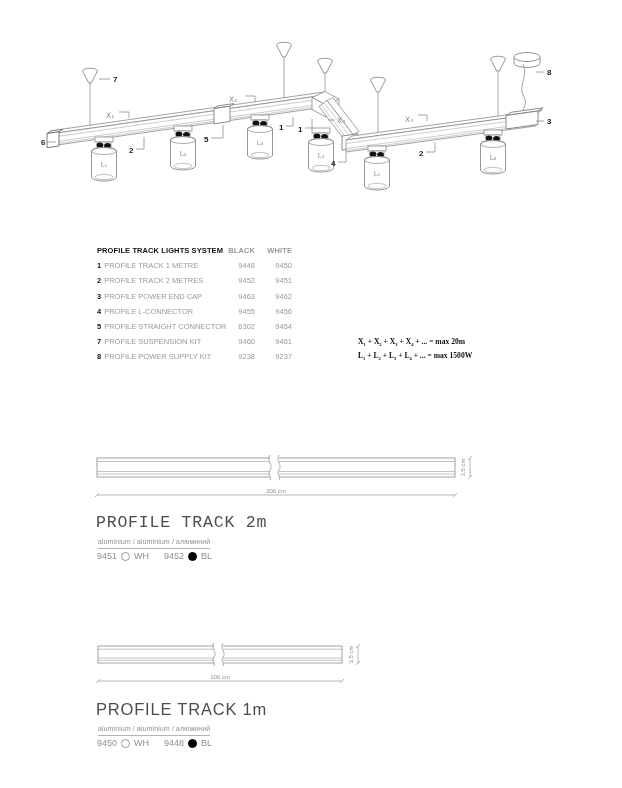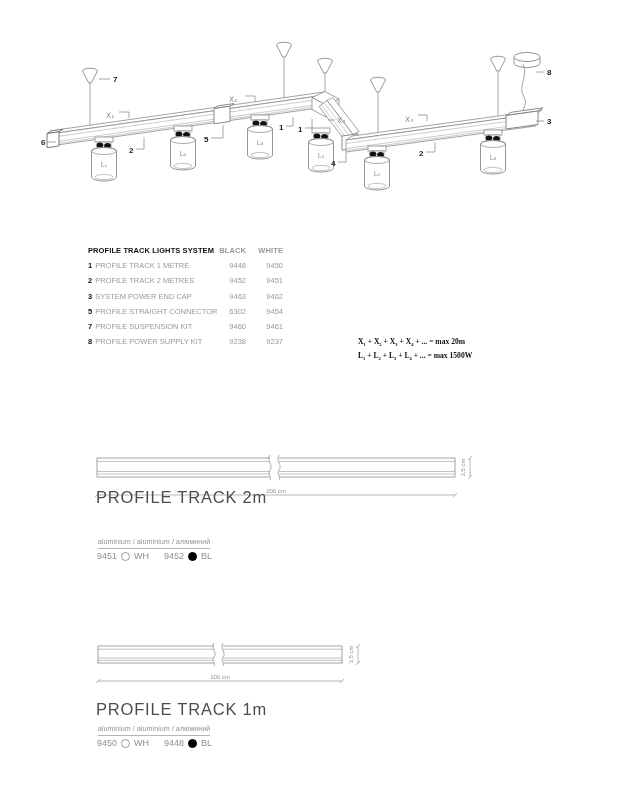--- a/index.html
+++ b/index.html
@@ -4,21 +4,21 @@
 <style>
   html,body{margin:0;padding:0;background:#fff;}
   #page{position:relative;width:622px;height:788px;background:#ffffff;overflow:hidden;
         font-family:"Liberation Sans",sans-serif;}
   svg text{font-family:"DejaVu Sans",sans-serif;}
   .num-lbl{font-size:8px;font-weight:bold;fill:#1c1c1c;font-family:"Liberation Sans",sans-serif;}
   .x-lbl{font-size:7.5px;fill:#8f8f8f;}
   .l-lbl{font-size:7px;fill:#8f8f8f;text-anchor:middle;}
   .dim-lbl{font-size:6px;fill:#8f8f8f;text-anchor:middle;font-family:"Liberation Sans",sans-serif;}
   
-  #spec-table{position:absolute;left:88px;top:243px;width:195px;font-size:7.5px;}
+  #spec-table{position:absolute;left:97px;top:243px;width:195px;font-size:7.5px;}
   .t-row{display:grid;grid-template-columns:130px 28px 37px;height:15.2px;align-items:center;}
   .t-head{font-weight:bold;color:#111;letter-spacing:.1px;}
   .t-head .c2,.t-head .c3{text-align:right;}
   .t-row .c2,.t-row .c3{text-align:right;color:#999;}
   .t-name{color:#999;margin-top:28px;}
   .t-num{font-weight:bold;color:#111;margin-right:3px;}
   
   #formulas{position:absolute;left:358px;top:335px;font-family:Liberation Serif, serif;
             font-size:7.6px;font-weight:bold;color:#111;line-height:14px;white-space:nowrap;}
   
@@ -193,23 +193,28 @@
       <span class="c1"><span class="t-num">1</span><span class="t-name">PROFILE TRACK 1 METRE</span></span>
       <span class="c2">9448</span>
       <span class="c3">9450</span>
     </div>
     <div class="t-row">
       <span class="c1"><span class="t-num">2</span><span class="t-name">PROFILE TRACK 2 METRES</span></span>
       <span class="c2">9452</span>
       <span class="c3">9451</span>
     </div>
     <div class="t-row">
-      <span class="c1"><span class="t-num">3</span><span class="t-name">SYSTEM POWER END CAP</span></span>
+      <span class="c1"><span class="t-num">3</span><span class="t-name">PROFILE POWER END CAP</span></span>
       <span class="c2">9463</span>
       <span class="c3">9462</span>
+    </div>
+    <div class="t-row">
+      <span class="c1"><span class="t-num">4</span><span class="t-name">PROFILE L-CONNECTOR</span></span>
+      <span class="c2">9455</span>
+      <span class="c3">9456</span>
     </div>
     <div class="t-row">
       <span class="c1"><span class="t-num">5</span><span class="t-name">PROFILE STRAIGHT CONNECTOR</span></span>
       <span class="c2">6302</span>
       <span class="c3">9454</span>
     </div>
     <div class="t-row">
       <span class="c1"><span class="t-num">7</span><span class="t-name">PROFILE SUSPENSION KIT</span></span>
       <span class="c2">9460</span>
       <span class="c3">9461</span>
@@ -244,21 +249,21 @@
       <line x1="363" y1="49" x2="367" y2="45"></line>
     </g>
     <text class="dim-lbl" x="186" y="44.5">200 cm</text>
     <g stroke="#9a9a9a" stroke-width="0.7">
       <line x1="380" y1="10" x2="380" y2="29"></line>
       <line x1="378" y1="12" x2="382" y2="8"></line>
       <line x1="378" y1="31" x2="382" y2="27"></line>
     </g>
     <text class="dim-lbl" x="374.5" y="19.5" transform="rotate(-90 374.5 19.5)">3,5 cm</text>
   </svg>
-  <div class="sec-title" style="top:488px;">PROFILE TRACK 2m</div>
+  <div class="sec-title" style="top:513px;font-family:Liberation Mono, monospace;">PROFILE TRACK 2m</div>
   <div class="sec-mat" style="top:538px;">aluminium / aluminium / алюминий</div>
   <div class="sec-codes" style="top:551px;">
     <span>9451</span>
     <span class="dot dot-wh"></span>
     <span>WH</span>
     <span class="code-gap"></span>
     <span>9452</span>
     <span class="dot dot-bl"></span>
     <span>BL</span>
   </div>

